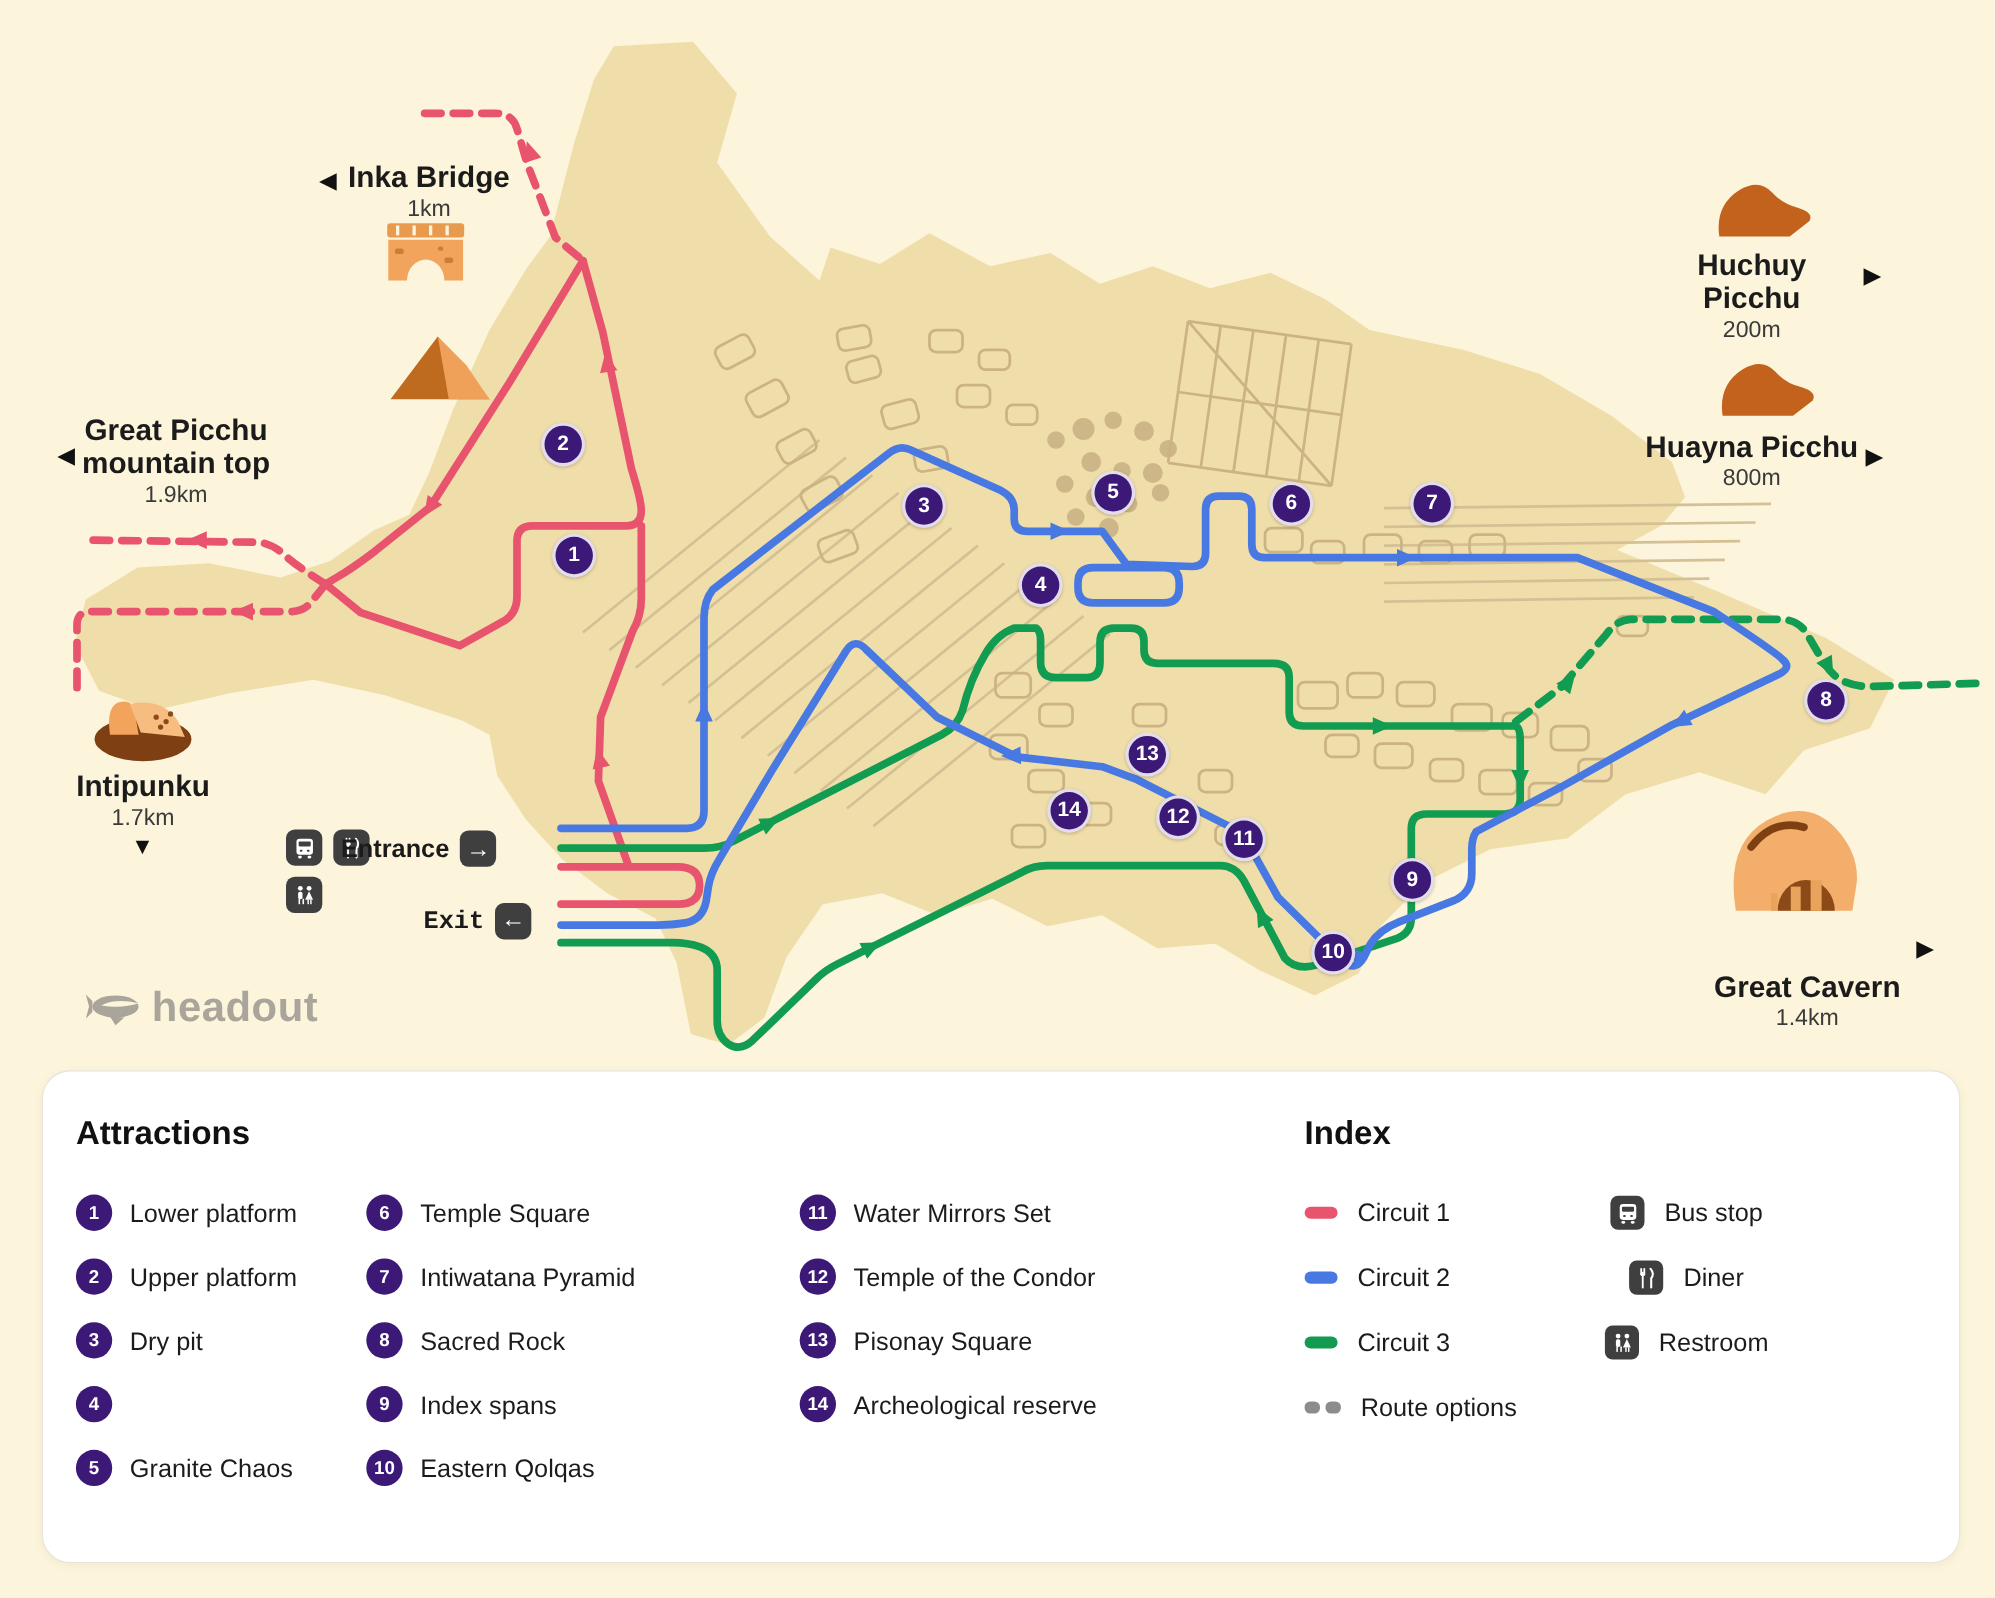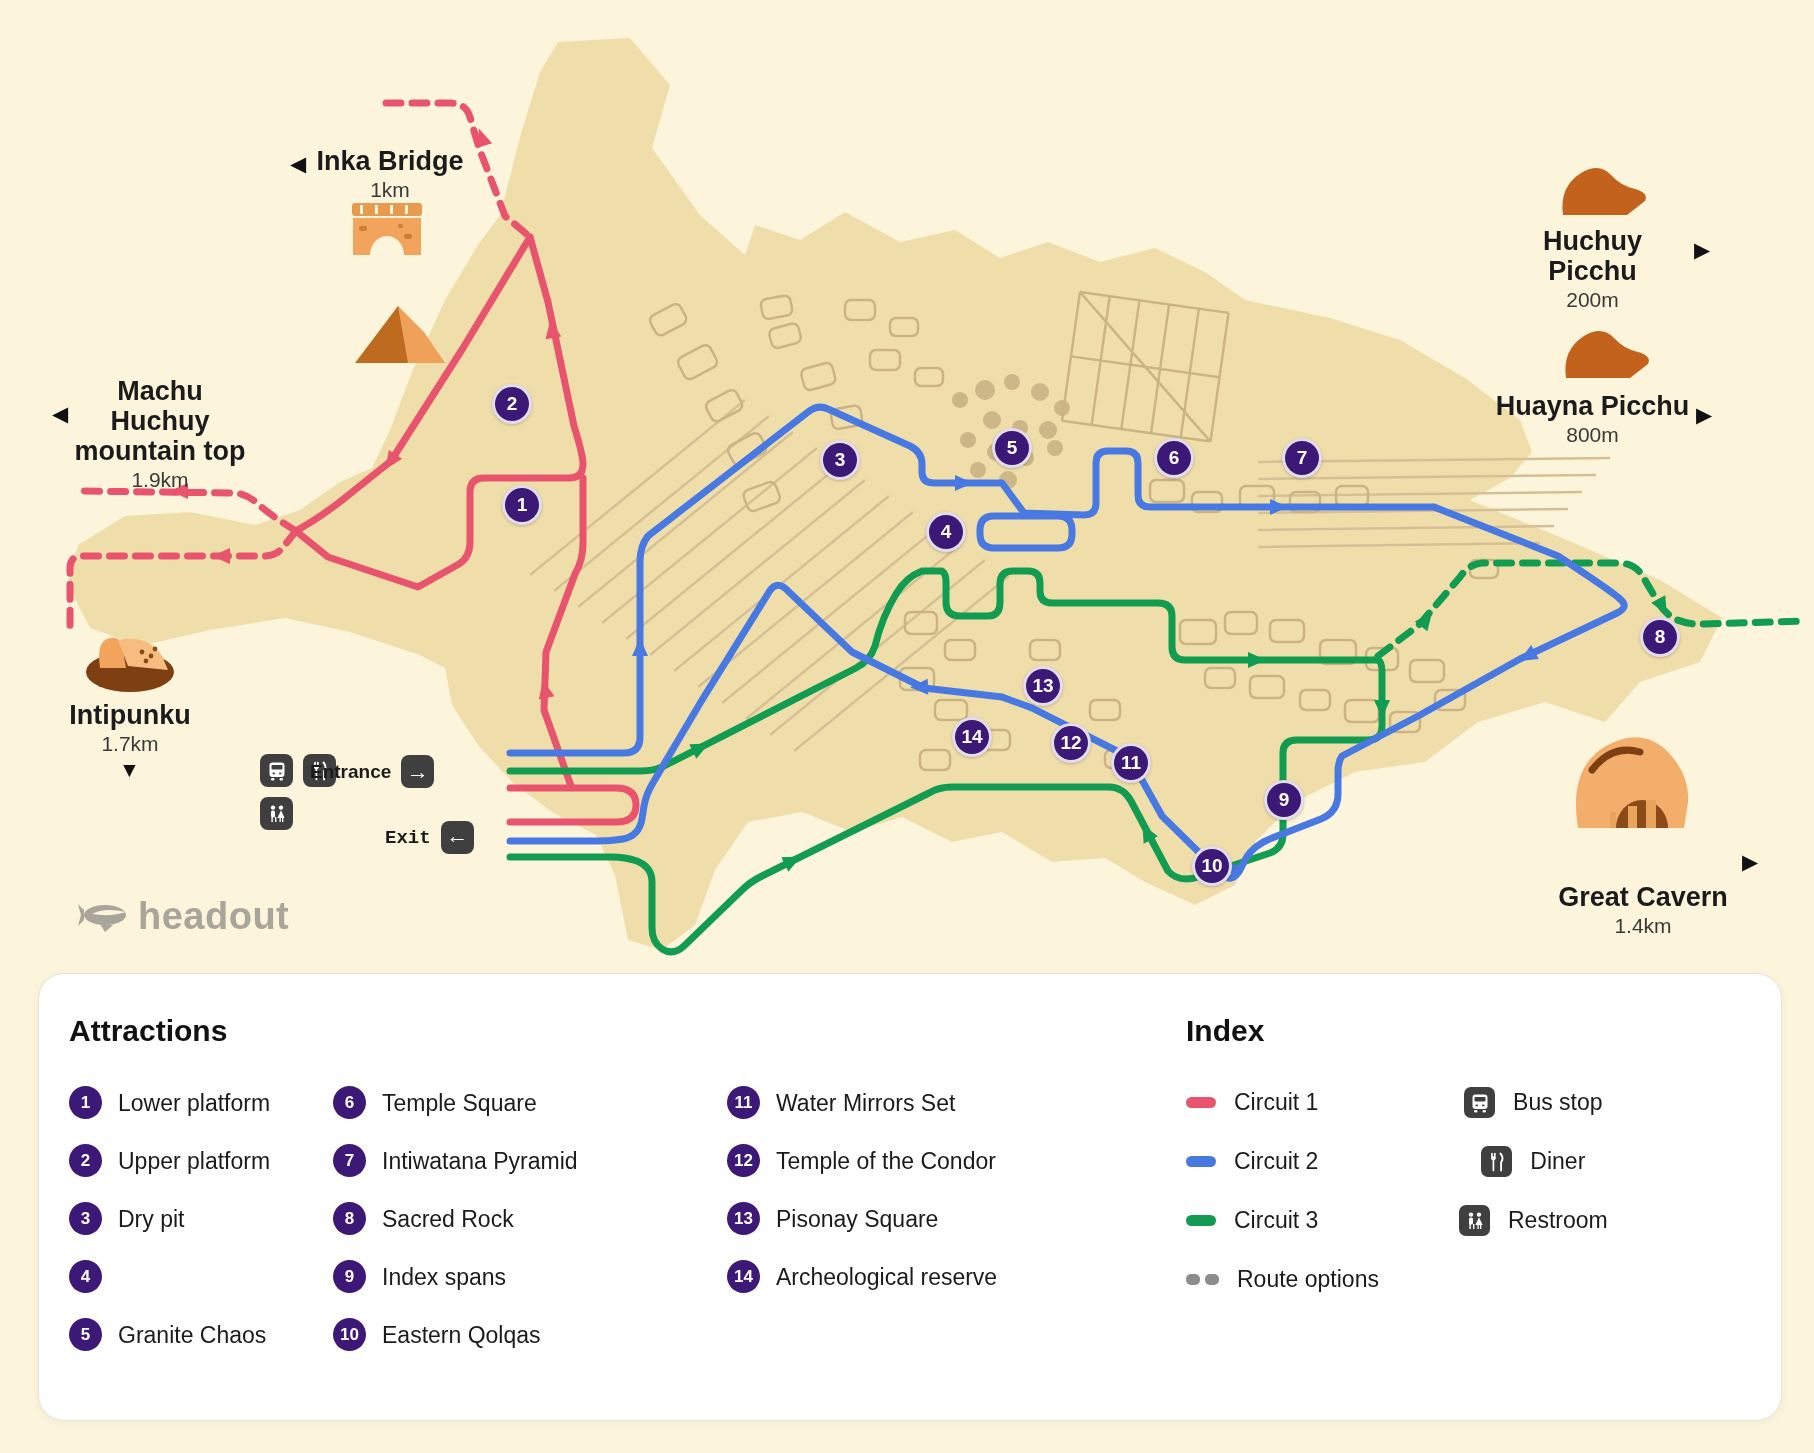--- a/index.html
+++ b/index.html
@@ -4,21 +4,21 @@
 <style>
   html,body{margin:0;padding:0;}
   body{width:1814px;height:1453px;font-family:"Liberation Sans",sans-serif;background:#FCF5DC;}
   .stage{position:relative;width:1814px;height:1453px;overflow:hidden;background:#FCF5DC;}
   #map-svg{position:absolute;left:0;top:0;}
   .lm-label{position:absolute;text-align:center;color:#1B1B1B;}
   .lm-name{font-weight:bold;font-size:27px;line-height:30px;}
   .lm-dist{font-size:21px;color:#3A3A3A;margin-top:2px;}
   .tri{position:absolute;font-size:21px;color:#111;}
   .gate-row{position:absolute;display:flex;align-items:center;}
-  .gate-label{font-weight:bold;font-size:19px;color:#1B1B1B;margin-right:10px;}
+  .gate-label{font-weight:bold;font-size:23px;color:#1B1B1B;margin-right:10px;}
   .gate-btn{width:33px;height:33px;background:#3F3F3F;border-radius:8px;color:#fff;
             display:flex;align-items:center;justify-content:center;font-size:22px;font-weight:bold;}
   .fac{position:absolute;width:33px;height:33px;background:#3F3F3F;border-radius:8px;
        display:flex;align-items:center;justify-content:center;}
   .marker{position:absolute;width:40px;height:40px;border-radius:50%;background:#3C1877;
           border:3px solid rgba(255,255,255,.85);box-sizing:border-box;color:#fff;font-weight:bold;
           font-size:19px;display:flex;align-items:center;justify-content:center;
           box-shadow:0 1px 3px rgba(60,30,0,.25);}
   .brand{position:absolute;left:78px;top:895px;display:flex;align-items:center;color:#A9A59B;}
   .brand-text{font-size:38px;font-weight:bold;letter-spacing:.5px;margin-left:8px;}
@@ -209,21 +209,21 @@
     </g>
   </svg>
 
   <div class="lm-label" style="left:310px;top:146px;width:160px;">
     <div class="lm-name">Inka Bridge</div>
     <div class="lm-dist">1km</div>
   </div>
   <span class="tri" style="left:290px;top:152px;">◀</span>
 
   <div class="lm-label" style="left:70px;top:376px;width:180px;">
-    <div class="lm-name">Machu Huchuy</div>
+    <div class="lm-name">Great Picchu</div>
     <div class="lm-name">mountain top</div>
     <div class="lm-dist">1.9km</div>
   </div>
   <span class="tri" style="left:52px;top:402px;">◀</span>
 
   <div class="lm-label" style="left:45px;top:700px;width:170px;">
     <div class="lm-name">Intipunku</div>
     <div class="lm-dist">1.7km</div>
   </div>
   <span class="tri" style="left:119px;top:758px;">▼</span>

